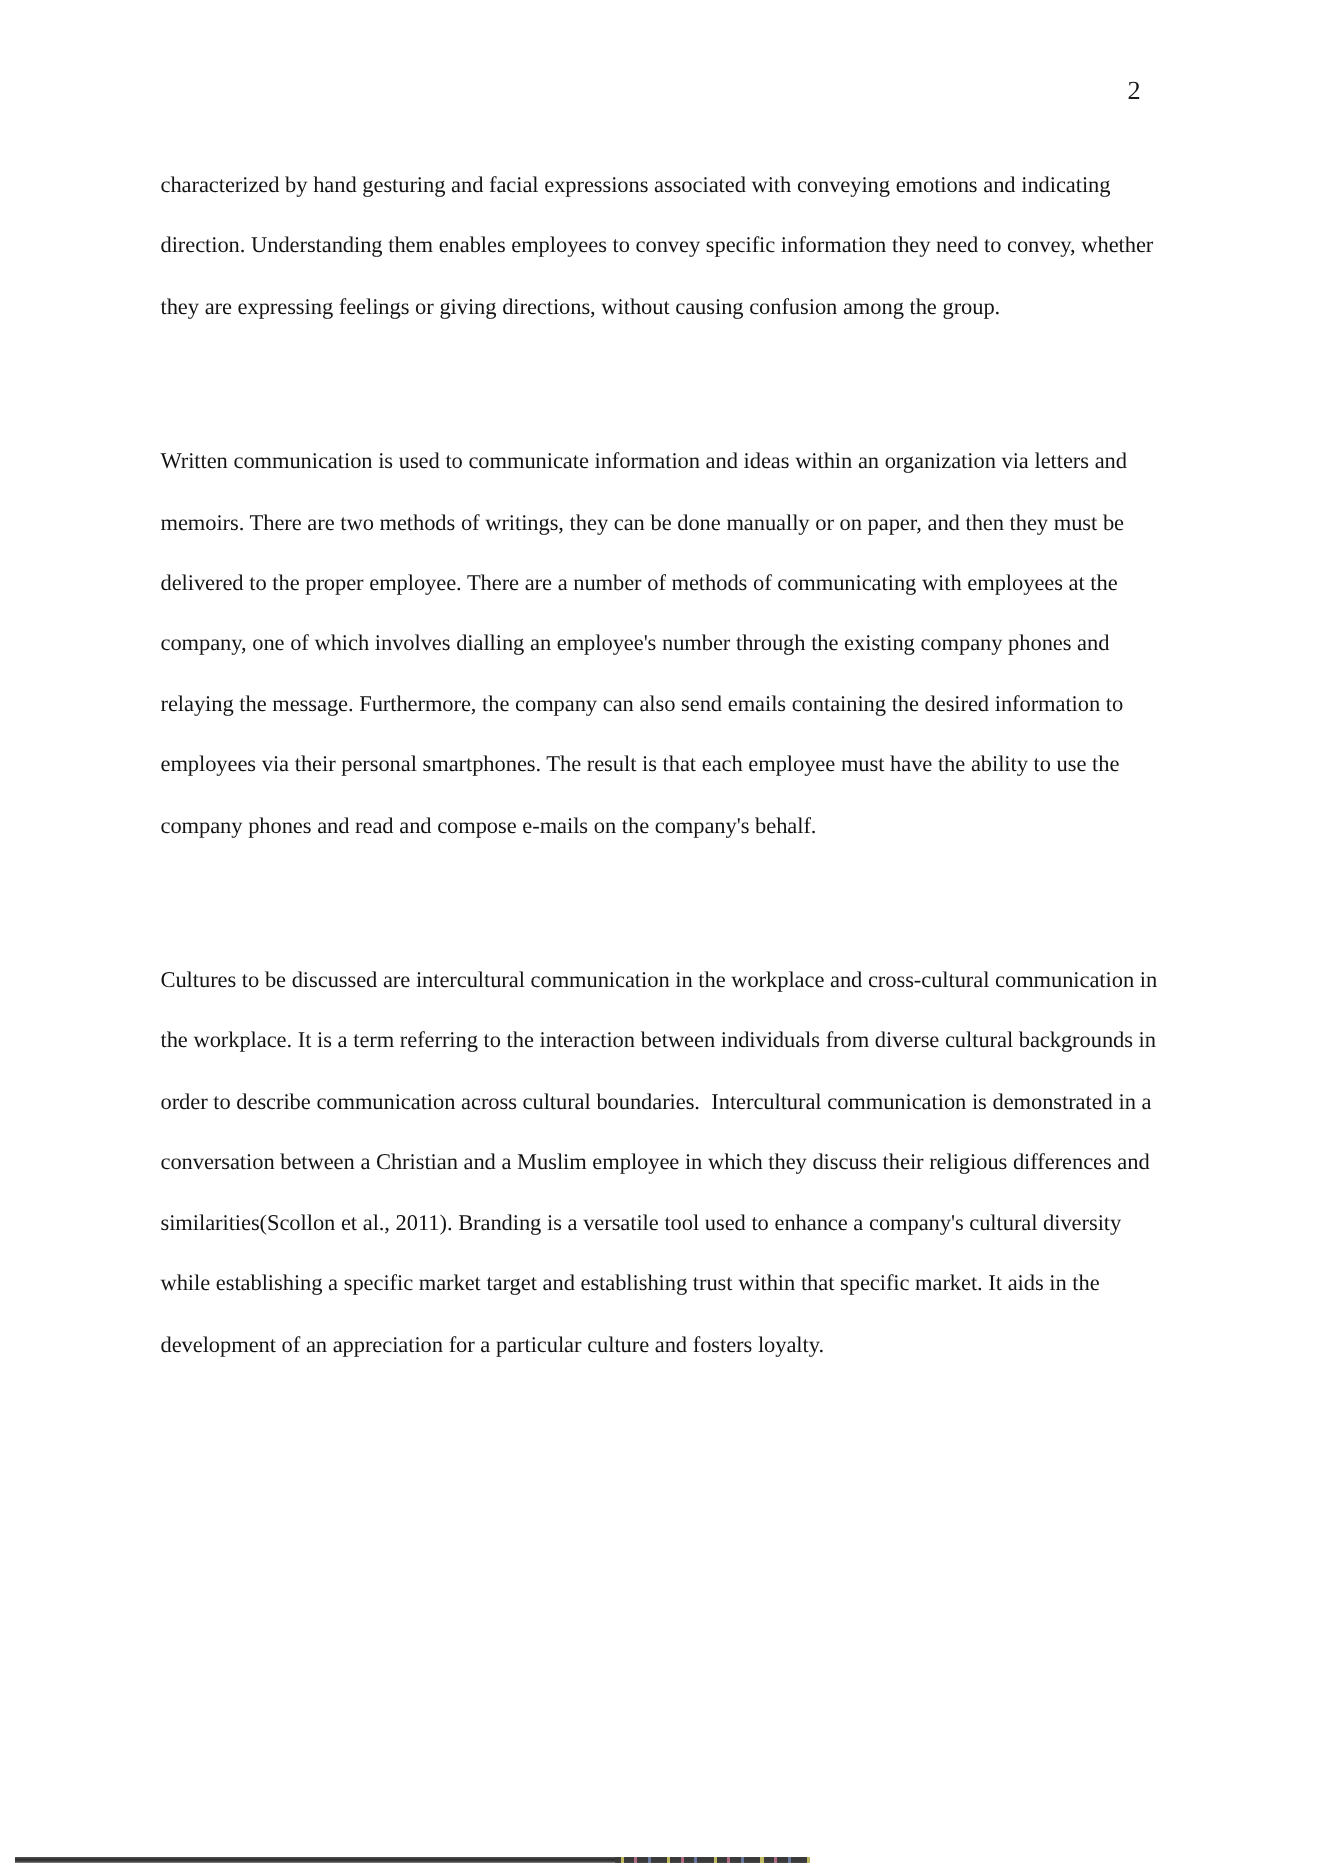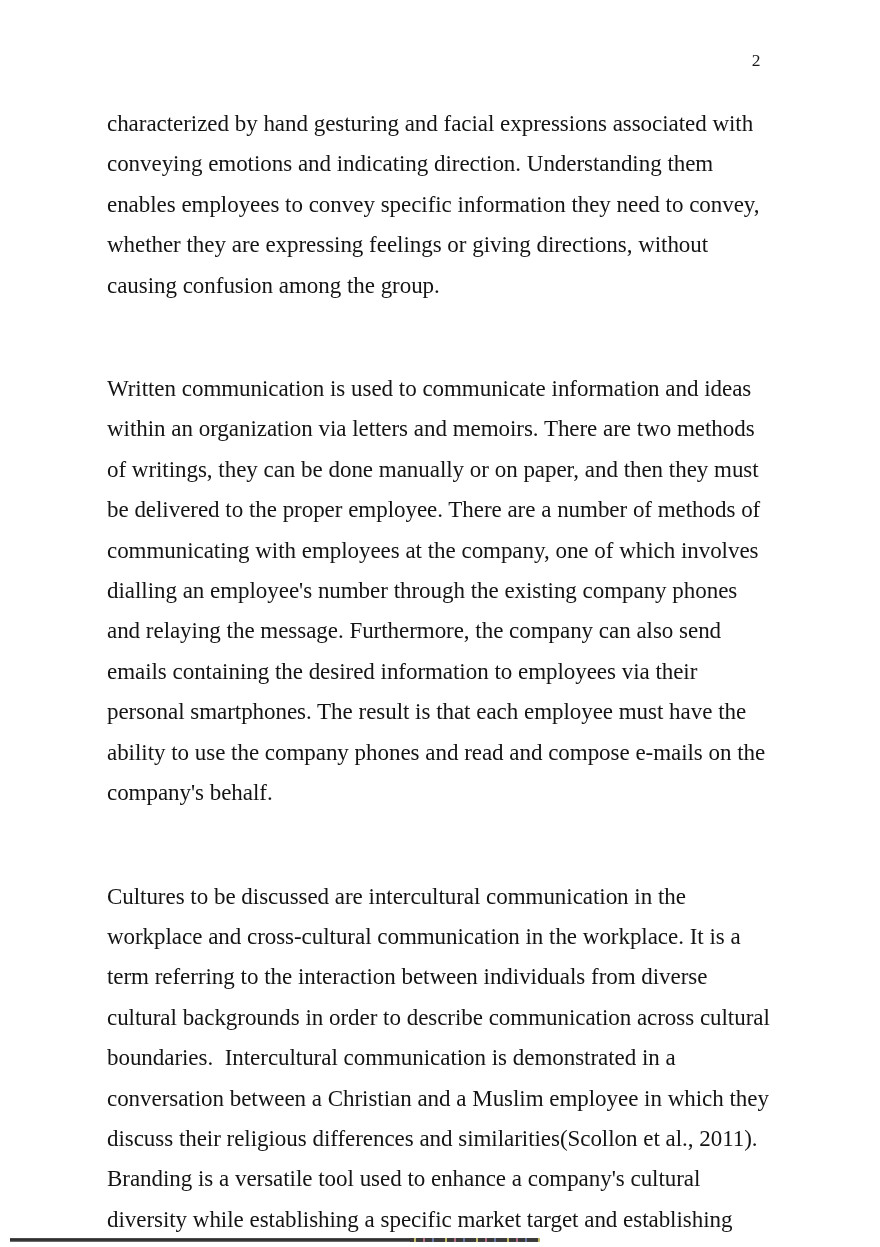--- a/index.html
+++ b/index.html
@@ -34,21 +34,21 @@
 
   
   .body-column {
     position: absolute;
     left: 107px;
     top: 104px;
     width: 668px;
   }
 
   .paragraph {
-    font-size: 23px;
+    font-size: 15px;
     line-height: 40.4px;
     text-align: left;
     color: #141414;
     margin: 0;
     white-space: pre-wrap;
     letter-spacing: -0.05px;
     word-spacing: 0.1px;
   }
 
   .paragraph + .paragraph {

